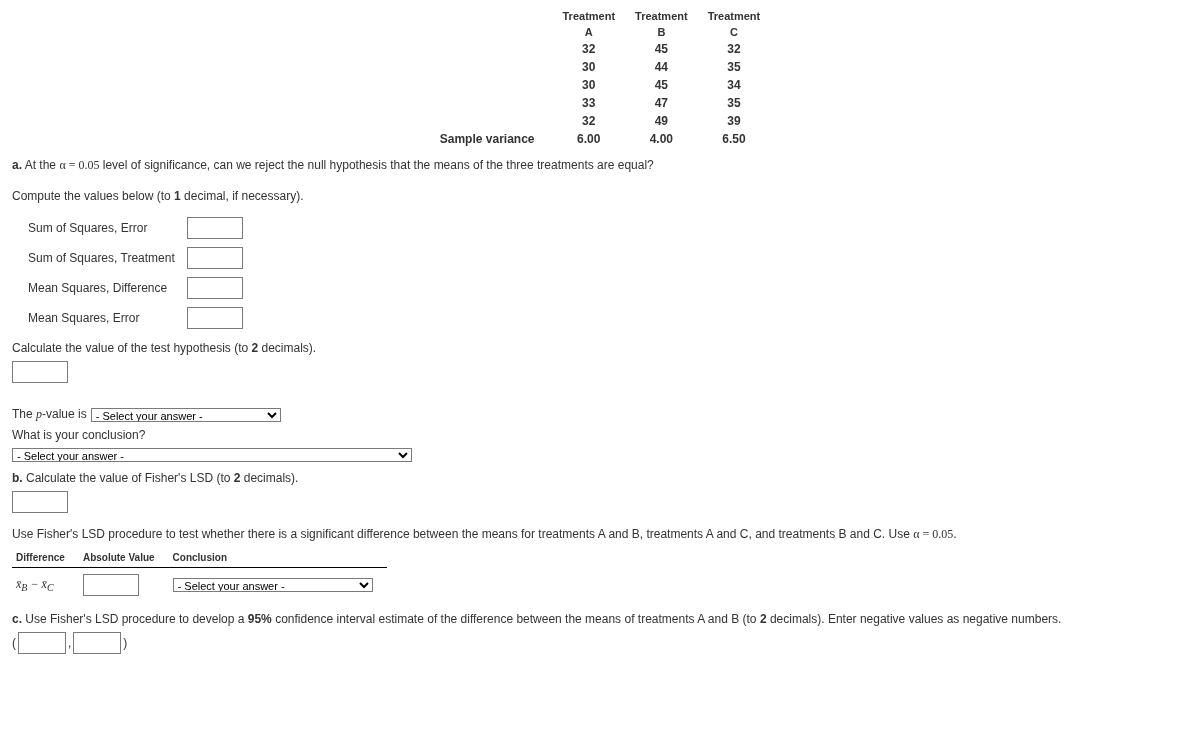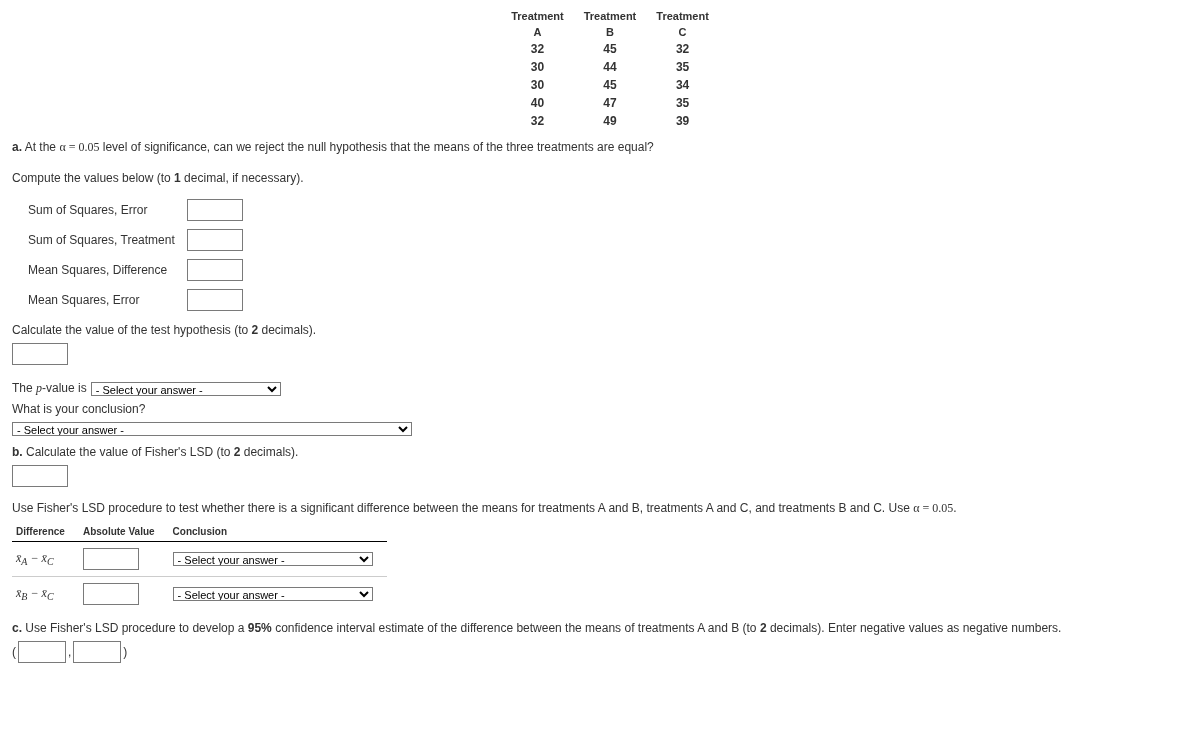--- a/index.html
+++ b/index.html
@@ -130,30 +130,36 @@
         <td>35</td>
       </tr>
   <tr>
         <td></td>
         <td>30</td>
         <td>45</td>
         <td>34</td>
       </tr>
   <tr>
         <td></td>
-        <td>40</td>
+        <td>33</td>
         <td>47</td>
         <td>35</td>
       </tr>
   <tr>
         <td></td>
         <td>32</td>
         <td>49</td>
         <td>39</td>
       </tr>
+  <tr>
+    <td class="rowlabel">Sample variance</td>
+    <td>6.00</td>
+    <td>4.00</td>
+    <td>6.50</td>
+  </tr>
 </tbody>
   </table>
 
 <div class="question-line">
   <b>a.</b><span> At the </span><span class="math" style="font-style:normal;font-family:'Times New Roman',serif;">α = 0.05</span><span> level of significance, can we reject the null hypothesis that the means of the three treatments are equal?</span>
 </div>
 
 <div class="sublabel">
   <span>Compute the values below (to </span><b>1</b><span> decimal, if necessary).</span>
 </div>
@@ -177,21 +183,21 @@
     <td><input class="short" style=""></td>
   </tr>
 </tbody>
   </table>
 
 <div class="block">
   <span>Calculate the value of the test hypothesis (to </span><b>2</b><span> decimals).</span>
 </div>
 <input class="short" style="">
 
-<div class="row-inline" style="margin-top:16px;">
+<div class="row-inline" style="margin-top:24px;">
   <span><span>The </span><i style="font-family:'Times New Roman',serif;">p</i><span>-value is</span></span>
   <select class="sel narrow">
     <option>- Select your answer -</option>
   </select>
 </div>
 
 <div class="block">What is your conclusion?</div>
 <select class="sel wide">
   <option>- Select your answer -</option>
 </select>
@@ -206,25 +212,20 @@
 </div>
 
 <table class="lsd">
   <tbody>
       <tr>
     <th>Difference</th>
     <th>Absolute Value</th>
     <th>Conclusion</th>
   </tr>
   <tr class="sep">
-    <td><span class="math">x̄<sub style="font-style:italic;">A</sub> − x̄<sub style="font-style:italic;">C</sub></span></td>
-    <td><input class="short" style=""></td>
-    <td><select class="sel med"><option>- Select your answer -</option></select></td>
-  </tr>
-  <tr class="sep">
     <td><span class="math">x̄<sub style="font-style:italic;">B</sub> − x̄<sub style="font-style:italic;">C</sub></span></td>
     <td><input class="short" style=""></td>
     <td><select class="sel med"><option>- Select your answer -</option></select></td>
   </tr>
 </tbody>
   </table>
 
 <div class="block">
   <b>c.</b><span> Use Fisher's LSD procedure to develop a </span><b>95%</b><span> confidence interval estimate of the difference between the means of treatments A and B (to </span><b>2</b><span> decimals). Enter negative values as negative numbers.</span>
 </div>

